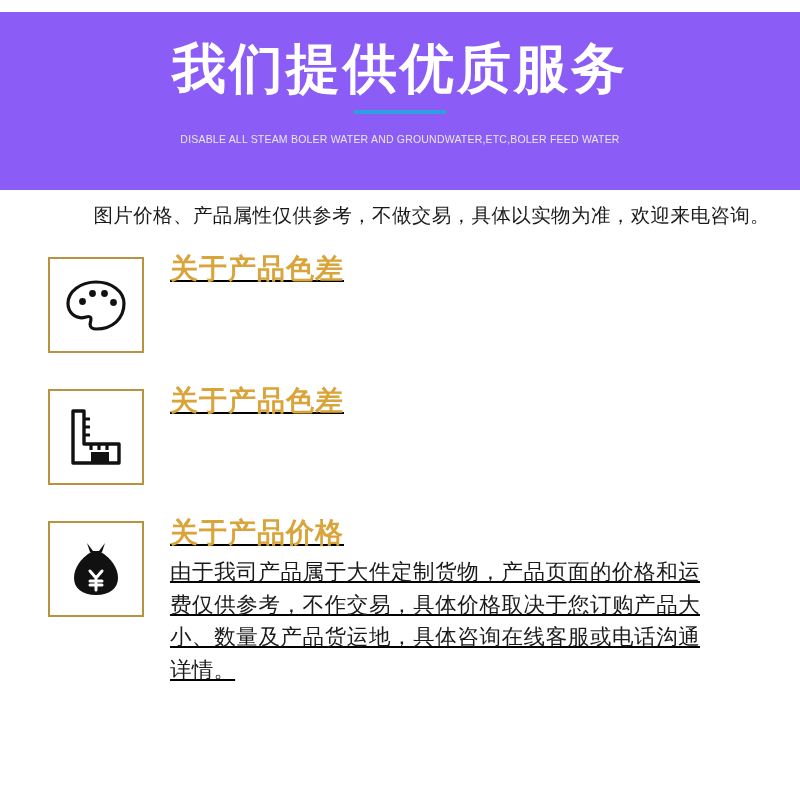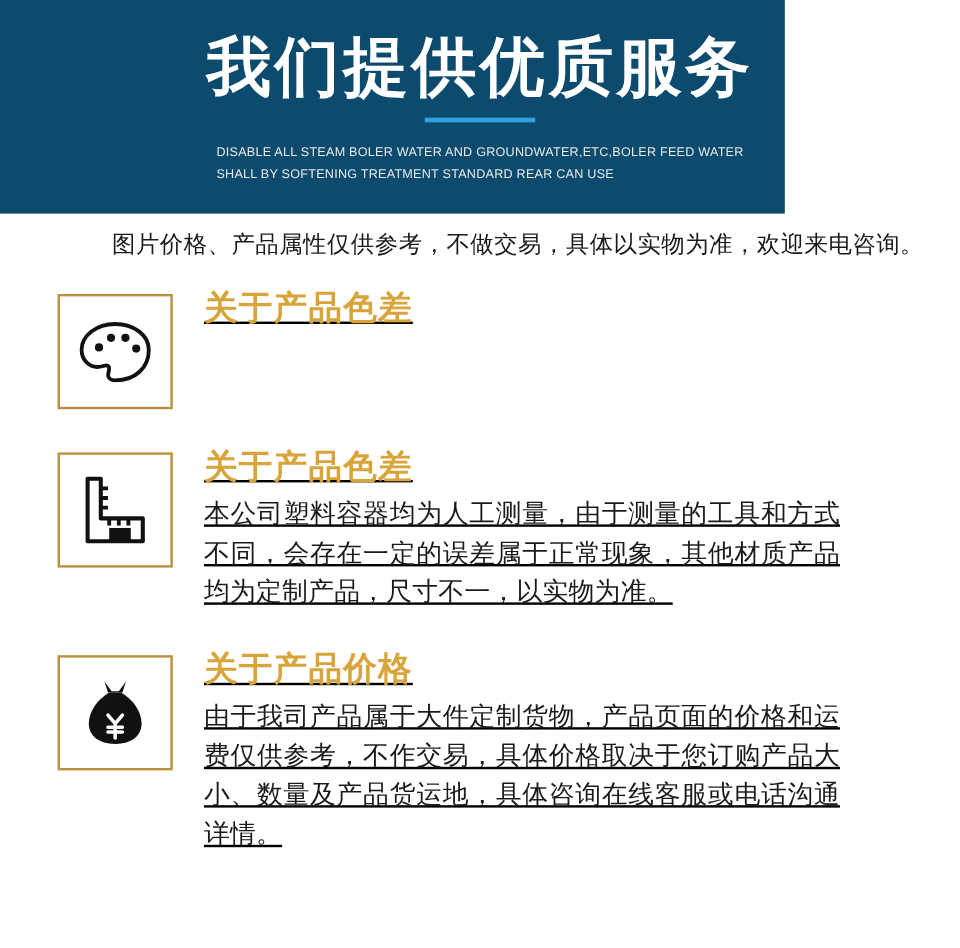--- a/index.html
+++ b/index.html
@@ -16,24 +16,25 @@
   .page {
     position: relative;
     width: 800px;
     height: 790px;
     background: #ffffff;
   }
 
   
   .banner {
     position: relative;
-    width: 654px;
+    width: 800px;
     height: 178px;
-    background: #0c4a6e;
+    background: #8b5cf6;
     overflow: hidden;
+    margin-top: 12px;
   }
   .banner-inner {
     position: absolute;
     left: 0;
     top: 0;
     width: 800px;
     height: 178px;
     display: flex;
     flex-direction: column;
     align-items: center;
@@ -128,21 +129,20 @@
 <body>
 
 <div class="page">
 
   <div class="banner">
     <div class="banner-inner">
       <div class="banner-title">我们提供优质服务</div>
       <div class="banner-rule"></div>
       <div class="banner-sub">
         <span>DISABLE ALL STEAM BOLER WATER AND GROUNDWATER,ETC,BOLER FEED  WATER</span><br>
-        <span>SHALL BY SOFTENING TREATMENT STANDARD REAR CAN USE</span>
       </div>
     </div>
   </div>
 
   <div class="notice">图片价格、产品属性仅供参考，不做交易，具体以实物为准，欢迎来电咨询。</div>
 
   <div class="sections">
 
     <div class="section sec-1">
       <div class="icon-box">
@@ -163,21 +163,20 @@
       <div class="icon-box">
         <svg width="58" height="58" viewBox="0 0 58 58" aria-hidden="true">
           <path d="M6 3h11v33h35v19H6z" fill="none" stroke="#111111" stroke-width="3.4" stroke-linejoin="round"></path>
           <path d="M17 11h6M17 19h6M17 27h6" stroke="#111111" stroke-width="3.2" stroke-linecap="butt"></path>
           <path d="M24 36v6M32 36v6M40 36v6" stroke="#111111" stroke-width="3.2" stroke-linecap="butt"></path>
           <path d="M24 44h18v11H24z" fill="#111111"></path>
         </svg>
       </div>
       <div class="sec-body">
         <div class="sec-title">关于产品色差</div>
-        <p class="sec-text">本公司塑料容器均为人工测量，由于测量的工具和方式不同，会存在一定的误差属于正常现象，其他材质产品均为定制产品，尺寸不一，以实物为准。</p>
       </div>
     </div>
 
     <div class="section sec-3">
       <div class="icon-box">
         <svg width="54" height="58" viewBox="0 0 54 58" aria-hidden="true">
           <path d="M18 3l6 8h6l6-8-3 9h-12z" fill="#111111"></path>
           <path d="M22 12h10c10 6 17 16 17 26 0 10-8 17-22 17S5 48 5 38c0-10 7-20 17-26z" fill="#111111"></path>
           <path d="M21 31l6 7 6-7M27 38v12M21 41h12M21 45h12" fill="none" stroke="#ffffff" stroke-width="3" stroke-linecap="round" stroke-linejoin="round"></path>
         </svg>

